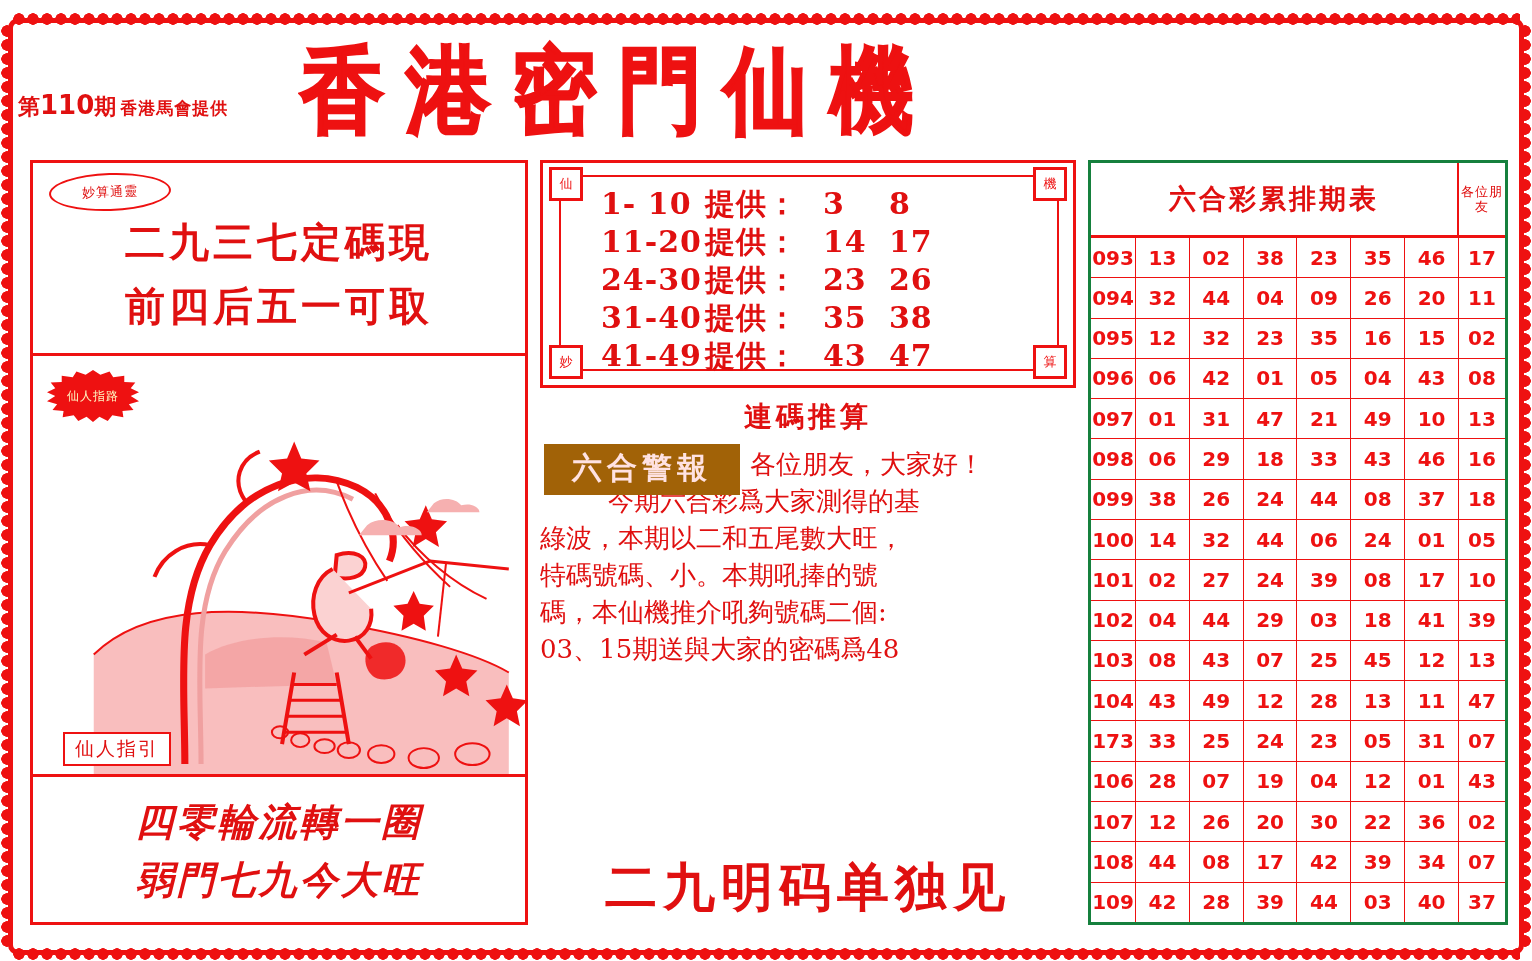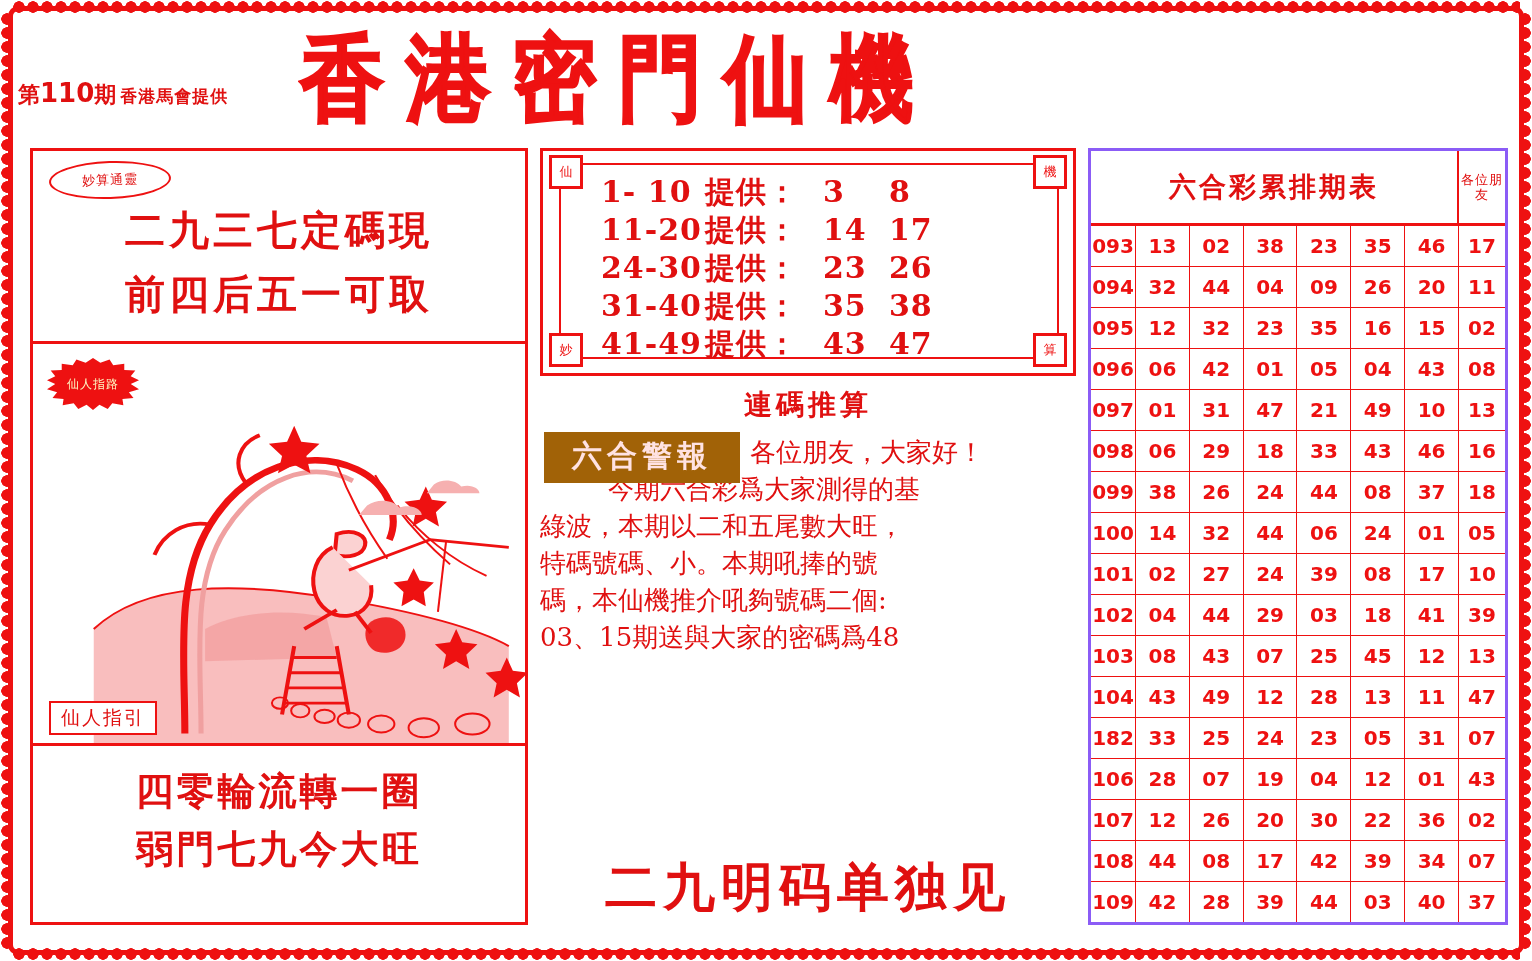--- a/index.html
+++ b/index.html
@@ -13,20 +13,21 @@
     font-family: "DejaVu Sans", "Liberation Sans", sans-serif;
     color: #e01010;
     overflow: hidden;
     position: relative;
   }
 
   
   .page {
     position: absolute;
     inset: 0;
+    margin-top: 12px;
   }
   .wave-border {
     position: absolute;
     left: 8px; top: 6px; right: 8px; bottom: 6px;
     border: 0;
     pointer-events: none;
   }
   .wave-border::before {
     content: "";
     position: absolute;
@@ -179,31 +180,32 @@
       100% 43%, 91% 50%, 100% 60%, 89% 66%, 94% 77%, 82% 79%, 83% 91%,
       71% 87%, 66% 98%, 57% 90%, 50% 100%, 43% 90%, 34% 98%, 29% 87%,
       17% 91%, 18% 79%, 6% 77%, 11% 66%, 0% 60%, 9% 50%, 0% 43%, 9% 35%,
       4% 24%, 16% 23%, 16% 11%, 28% 14%, 32% 3%, 42% 9%
     );
   }
   .art-svg { position: absolute; inset: 0; width: 100%; height: 100%; }
 
   .left-tag {
     position: absolute;
-    left: 16px; bottom: 8px;
+    left: 30px; bottom: 8px;
     border: 2px solid #ee1111;
     padding: 2px 10px;
     font-size: 19px;
     letter-spacing: 2px;
     background: #fff;
   }
 
   .left-bottom {
-    height: 176px;
-    position: relative;
+    height: 145px;
+    position: relative;
+    font-style: italic;
   }
   .left-b1, .left-b2 {
     position: absolute;
     left: 0; right: 0;
     text-align: center;
     font-family: "DejaVu Serif", "Liberation Serif", serif;
     font-weight: bold;
     font-size: 38px;
     letter-spacing: 3px;
   }
@@ -297,21 +299,21 @@
     text-align: center;
     font-family: "DejaVu Sans", "Liberation Sans", sans-serif;
     font-weight: bold;
     font-size: 52px;
     letter-spacing: 6px;
     padding-bottom: 2px;
   }
 
   
   .table-frame {
-    border: 3px solid #8b5cf6;
+    border: 3px solid #15803d;
     height: 100%;
     box-sizing: border-box;
     position: relative;
     display: flex;
     flex-direction: column;
   }
   .table-head {
     display: flex;
     border-bottom: 2px solid #ee1111;
     height: 72px;
@@ -635,21 +637,21 @@
               <td class="period">104</td>
               <td>43</td>
               <td>49</td>
               <td>12</td>
               <td>28</td>
               <td>13</td>
               <td>11</td>
               <td class="special">47</td>
             </tr>
             <tr>
-              <td class="period">182</td>
+              <td class="period">173</td>
               <td>33</td>
               <td>25</td>
               <td>24</td>
               <td>23</td>
               <td>05</td>
               <td>31</td>
               <td class="special">07</td>
             </tr>
             <tr>
               <td class="period">106</td>

